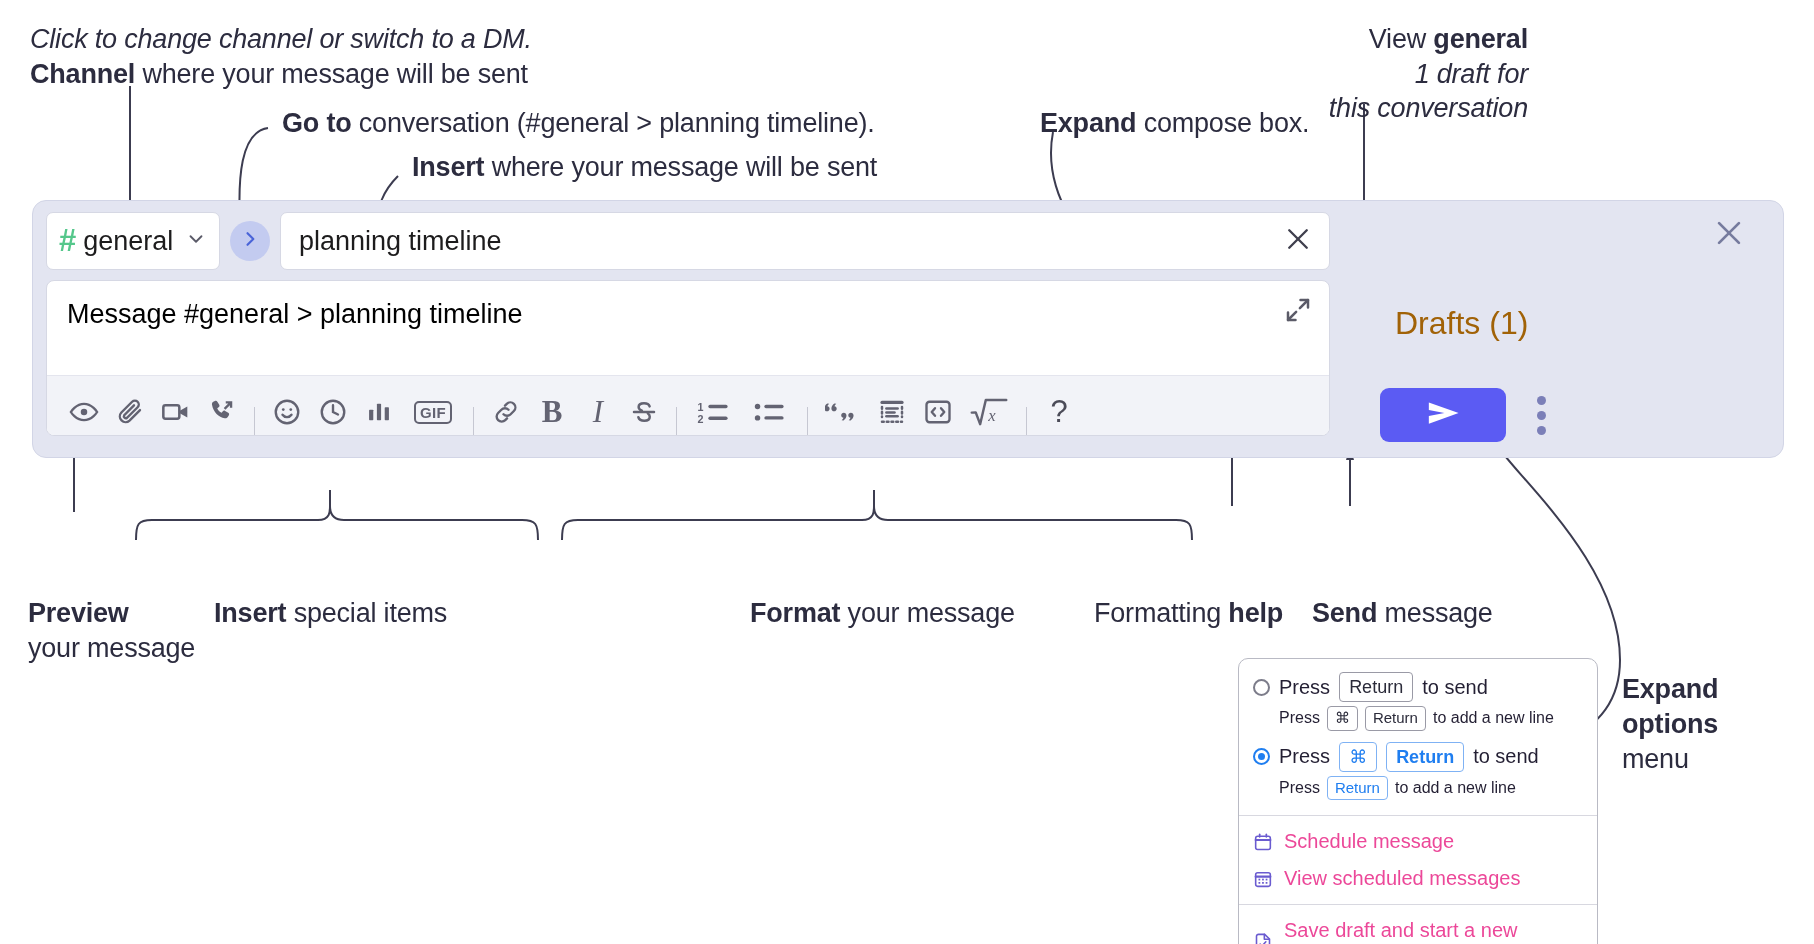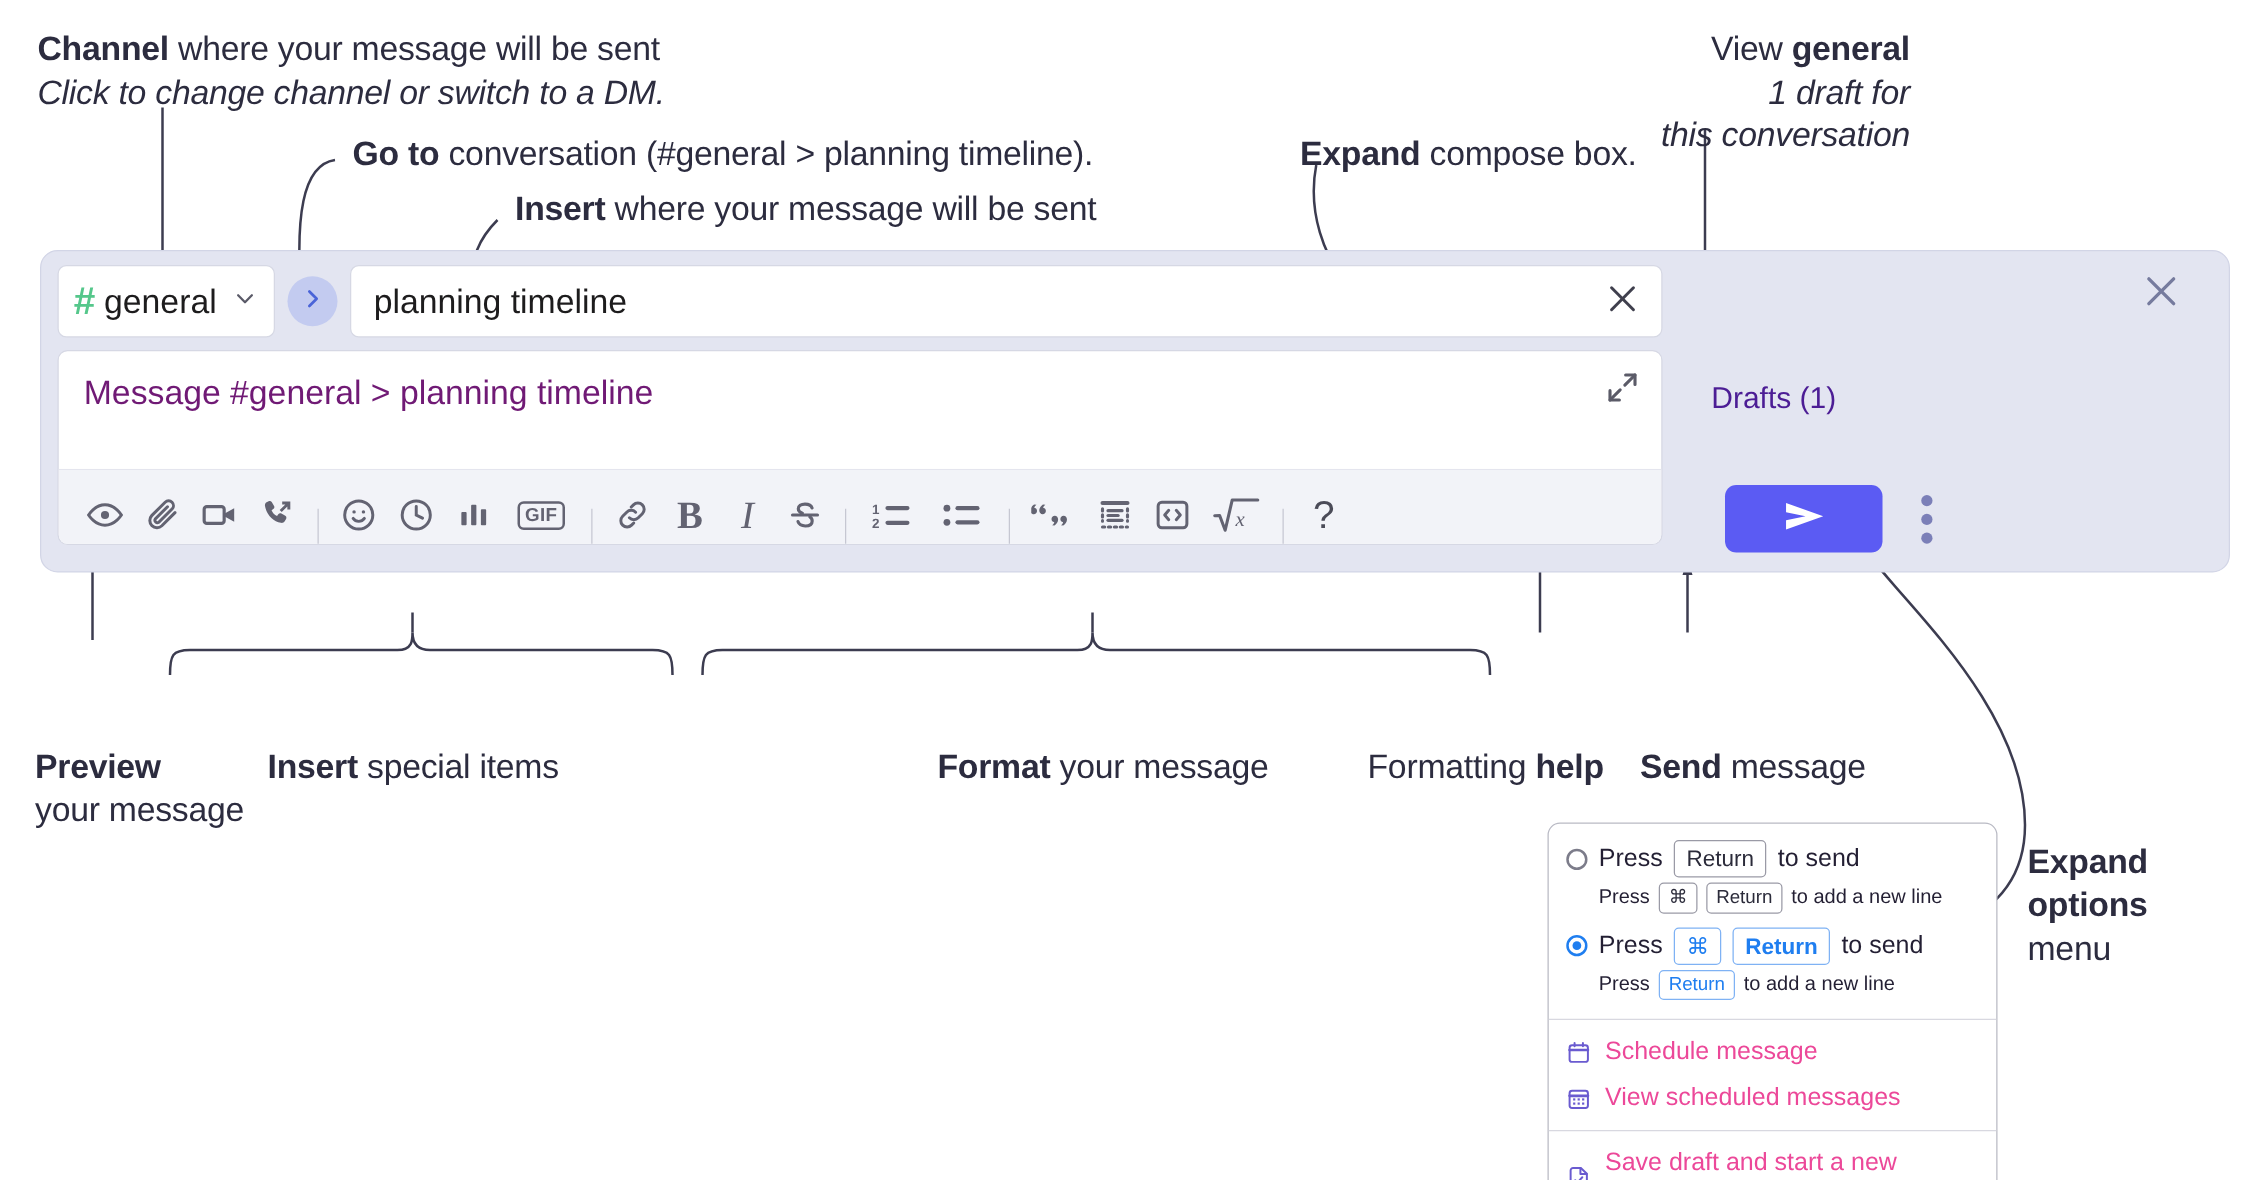--- a/index.html
+++ b/index.html
@@ -72,21 +72,21 @@
   #message-box{
     margin-top:10px;
     background:#fff;border:1px solid #d6d8e4;border-radius:8px;
     height:156px;box-sizing:border-box;
     position:relative;
     display:flex;flex-direction:column;
   }
   #message-input-area{
     flex:1;padding:18px 20px 0 20px;position:relative;
   }
-  #placeholder{font-size:27px;color:#701a75;}
+  #placeholder{font-size:27px;color:#000000;}
   #expand-button{
     position:absolute;right:16px;top:14px;color:#5b5b68;
   }
   #toolbar{
     height:60px;
     background:#f2f3f8;
     border-top:1px solid #e4e5ee;
     border-radius:0 0 7px 7px;
     display:flex;align-items:flex-end;
     padding:0 14px;box-sizing:border-box;
@@ -104,22 +104,22 @@
     padding:2px 4px;line-height:1;color:#636372;
   }
   .boldglyph{font-size:31px;font-weight:bold;font-family:"Liberation Serif",serif;}
   .italglyph{font-size:31px;font-style:italic;font-family:"Liberation Serif",serif;}
   .qmark{font-size:31px;color:#4b4b58;}
 
   
   #right-rail{left:1350px;top:212px;width:420px;height:236px;}
   #close-panel{position:absolute;right:24px;top:4px;color:#767b9e;}
   #drafts-link{
-    position:absolute;left:19px;top:93px;
-    font-size:24px;color:#4c1d95;white-space:nowrap;
+    position:absolute;left:45px;top:93px;
+    font-size:32px;color:#a16207;white-space:nowrap;
   }
   #send-button{
     position:absolute;left:30px;top:176px;
     width:126px;height:54px;border-radius:9px;
     background:#5b5bf3;
     display:flex;align-items:center;justify-content:center;
   }
   #compose-options{
     position:absolute;left:178px;top:182px;
     width:26px;height:42px;
@@ -200,22 +200,22 @@
 
     <path d="M1350,506 L1350,452"></path>
     <path d="M1346,460 L1350,446 L1354,460 Z" fill="#3c3c50" stroke="none"></path>
 
     <path d="M1492,438 C1508,470 1620,560 1620,660 C1620,740 1540,764 1400,760"></path>
     <path d="M1408,755 L1392,760 L1408,766 Z" fill="#3c3c50" stroke="none"></path>
   </g>
 </svg>
 
 <div class="abs anno" style="left:30px;top:22px;">
+  <div><i>Click to change channel or switch to a DM.</i></div>
   <div><b>Channel</b><span> where your message will be sent</span></div>
-  <div><i>Click to change channel or switch to a DM.</i></div>
 </div>
 
 <div class="abs anno" style="left:282px;top:106px;">
   <b>Go to</b><span> conversation (#general &gt; planning timeline).</span>
 </div>
 
 <div class="abs anno" style="left:412px;top:150px;">
   <b>Insert</b><span> where your message will be sent</span>
 </div>
 

